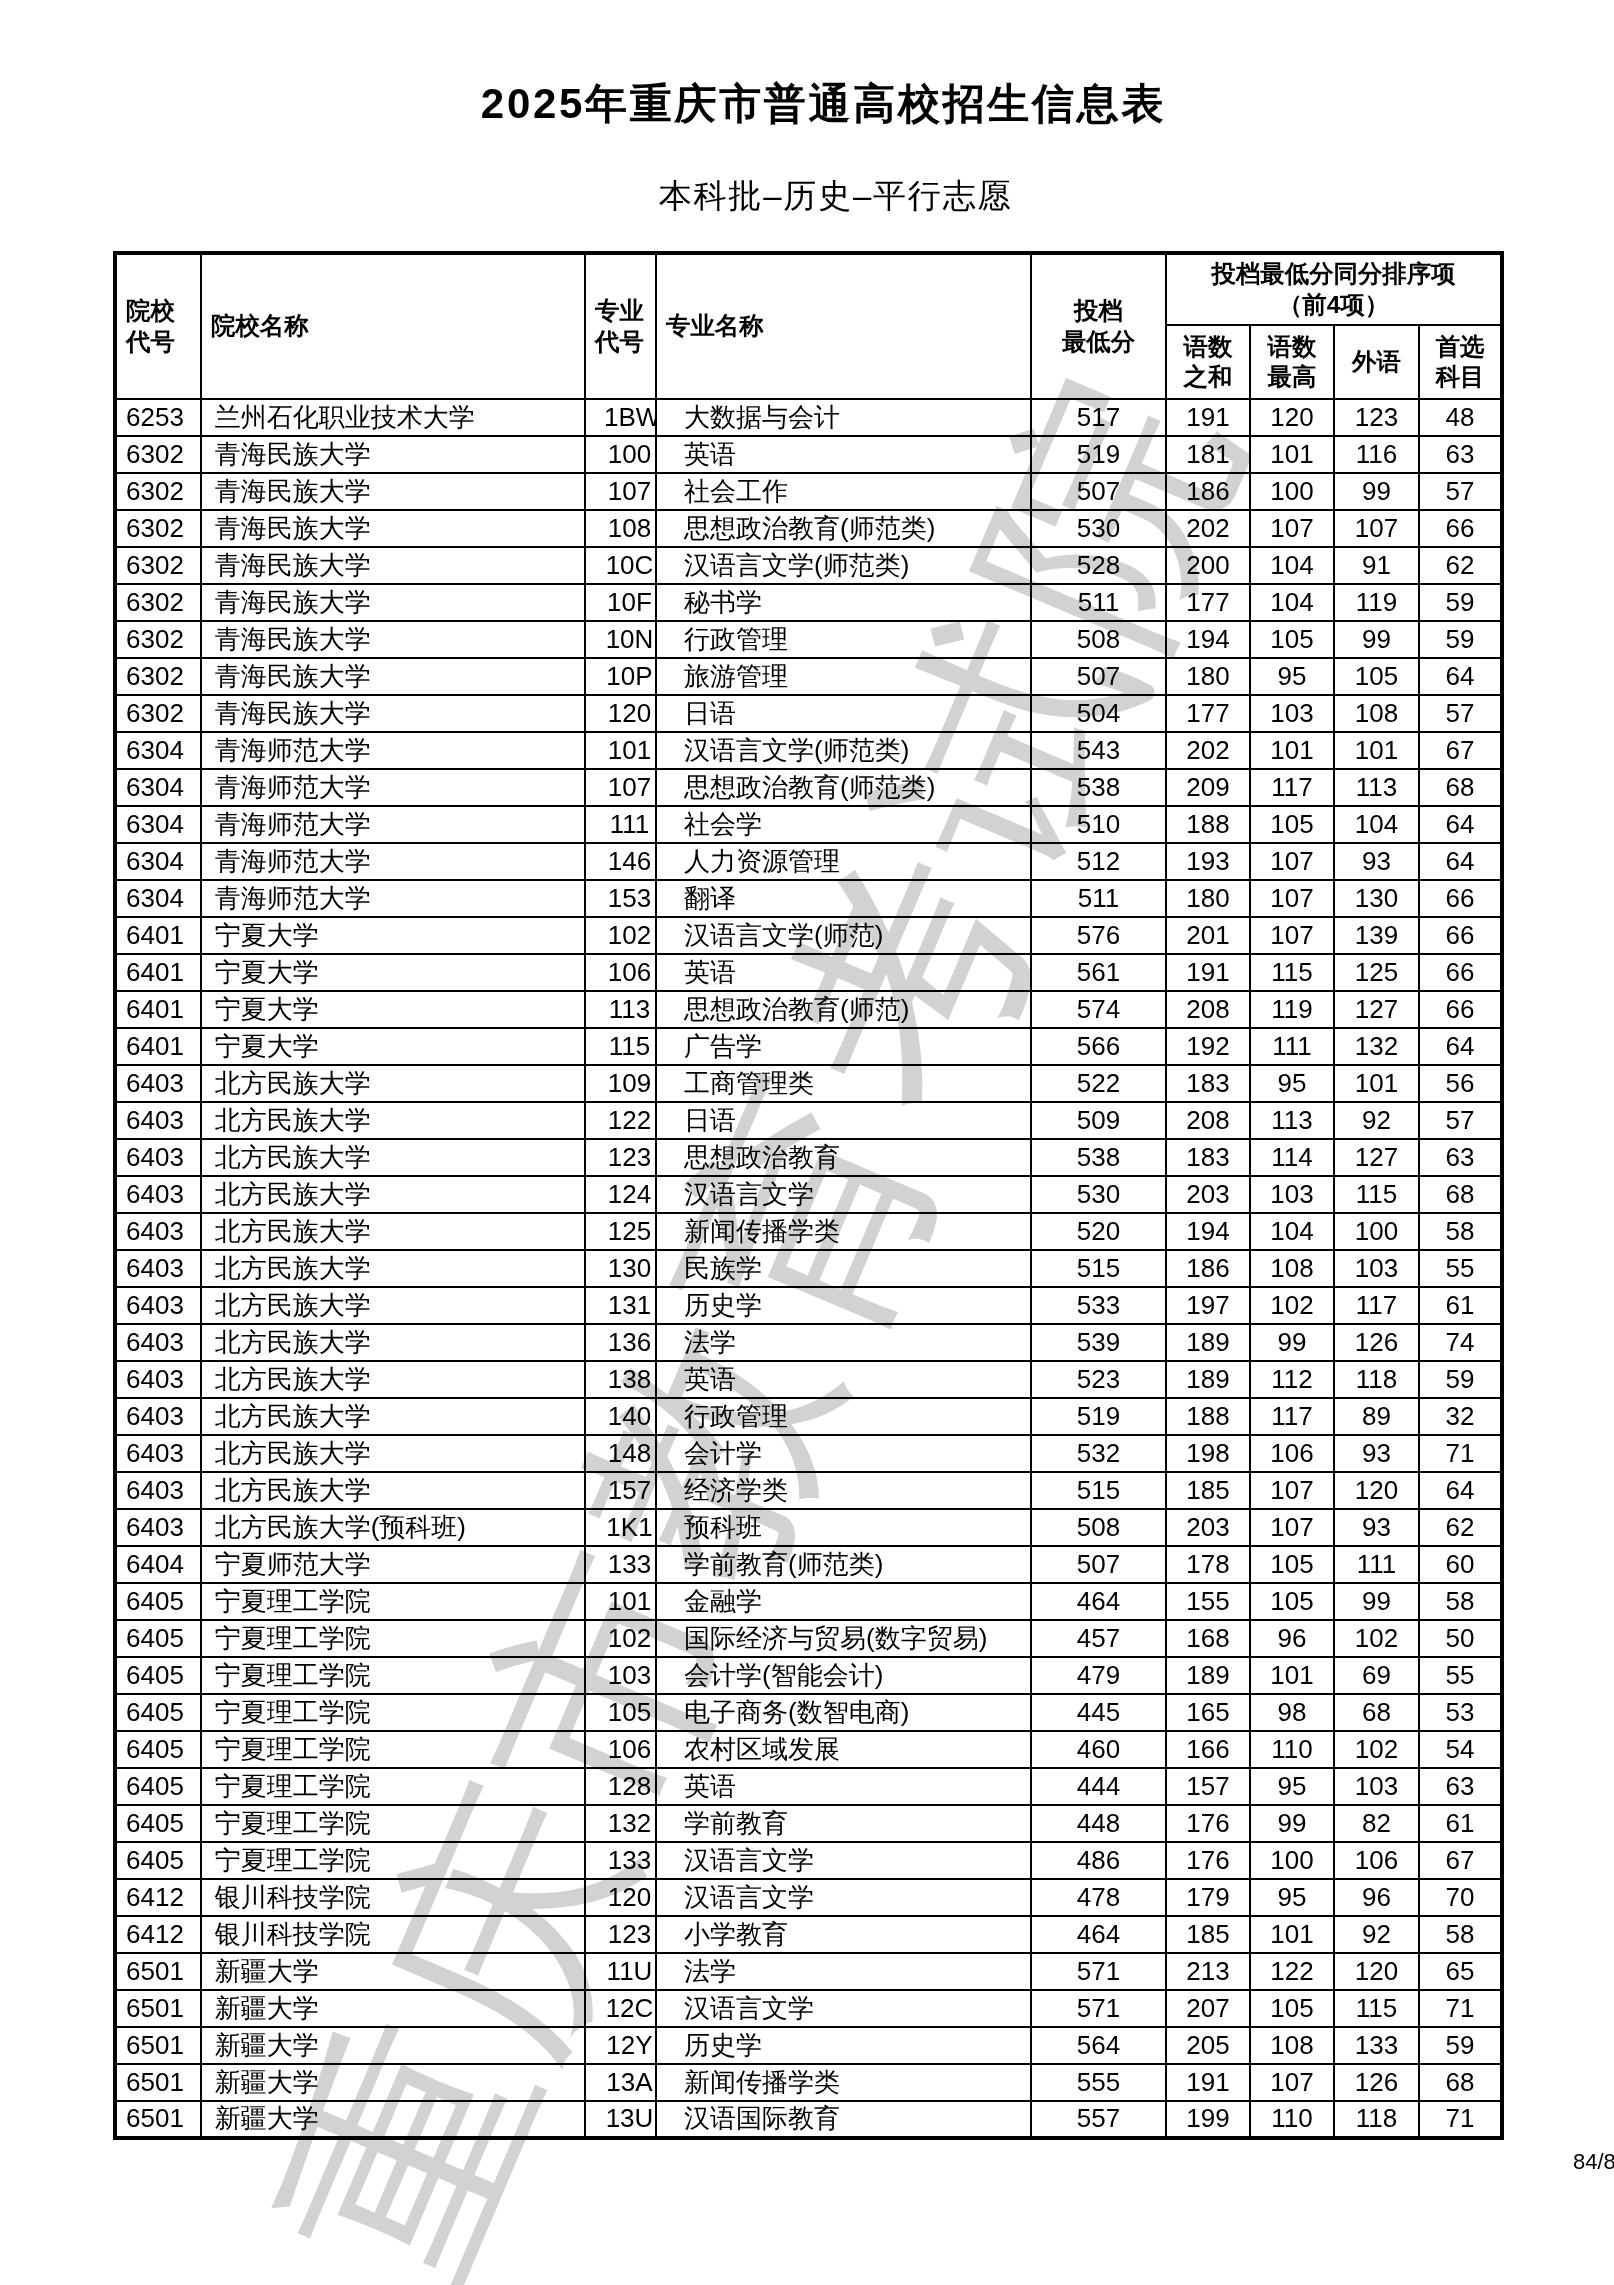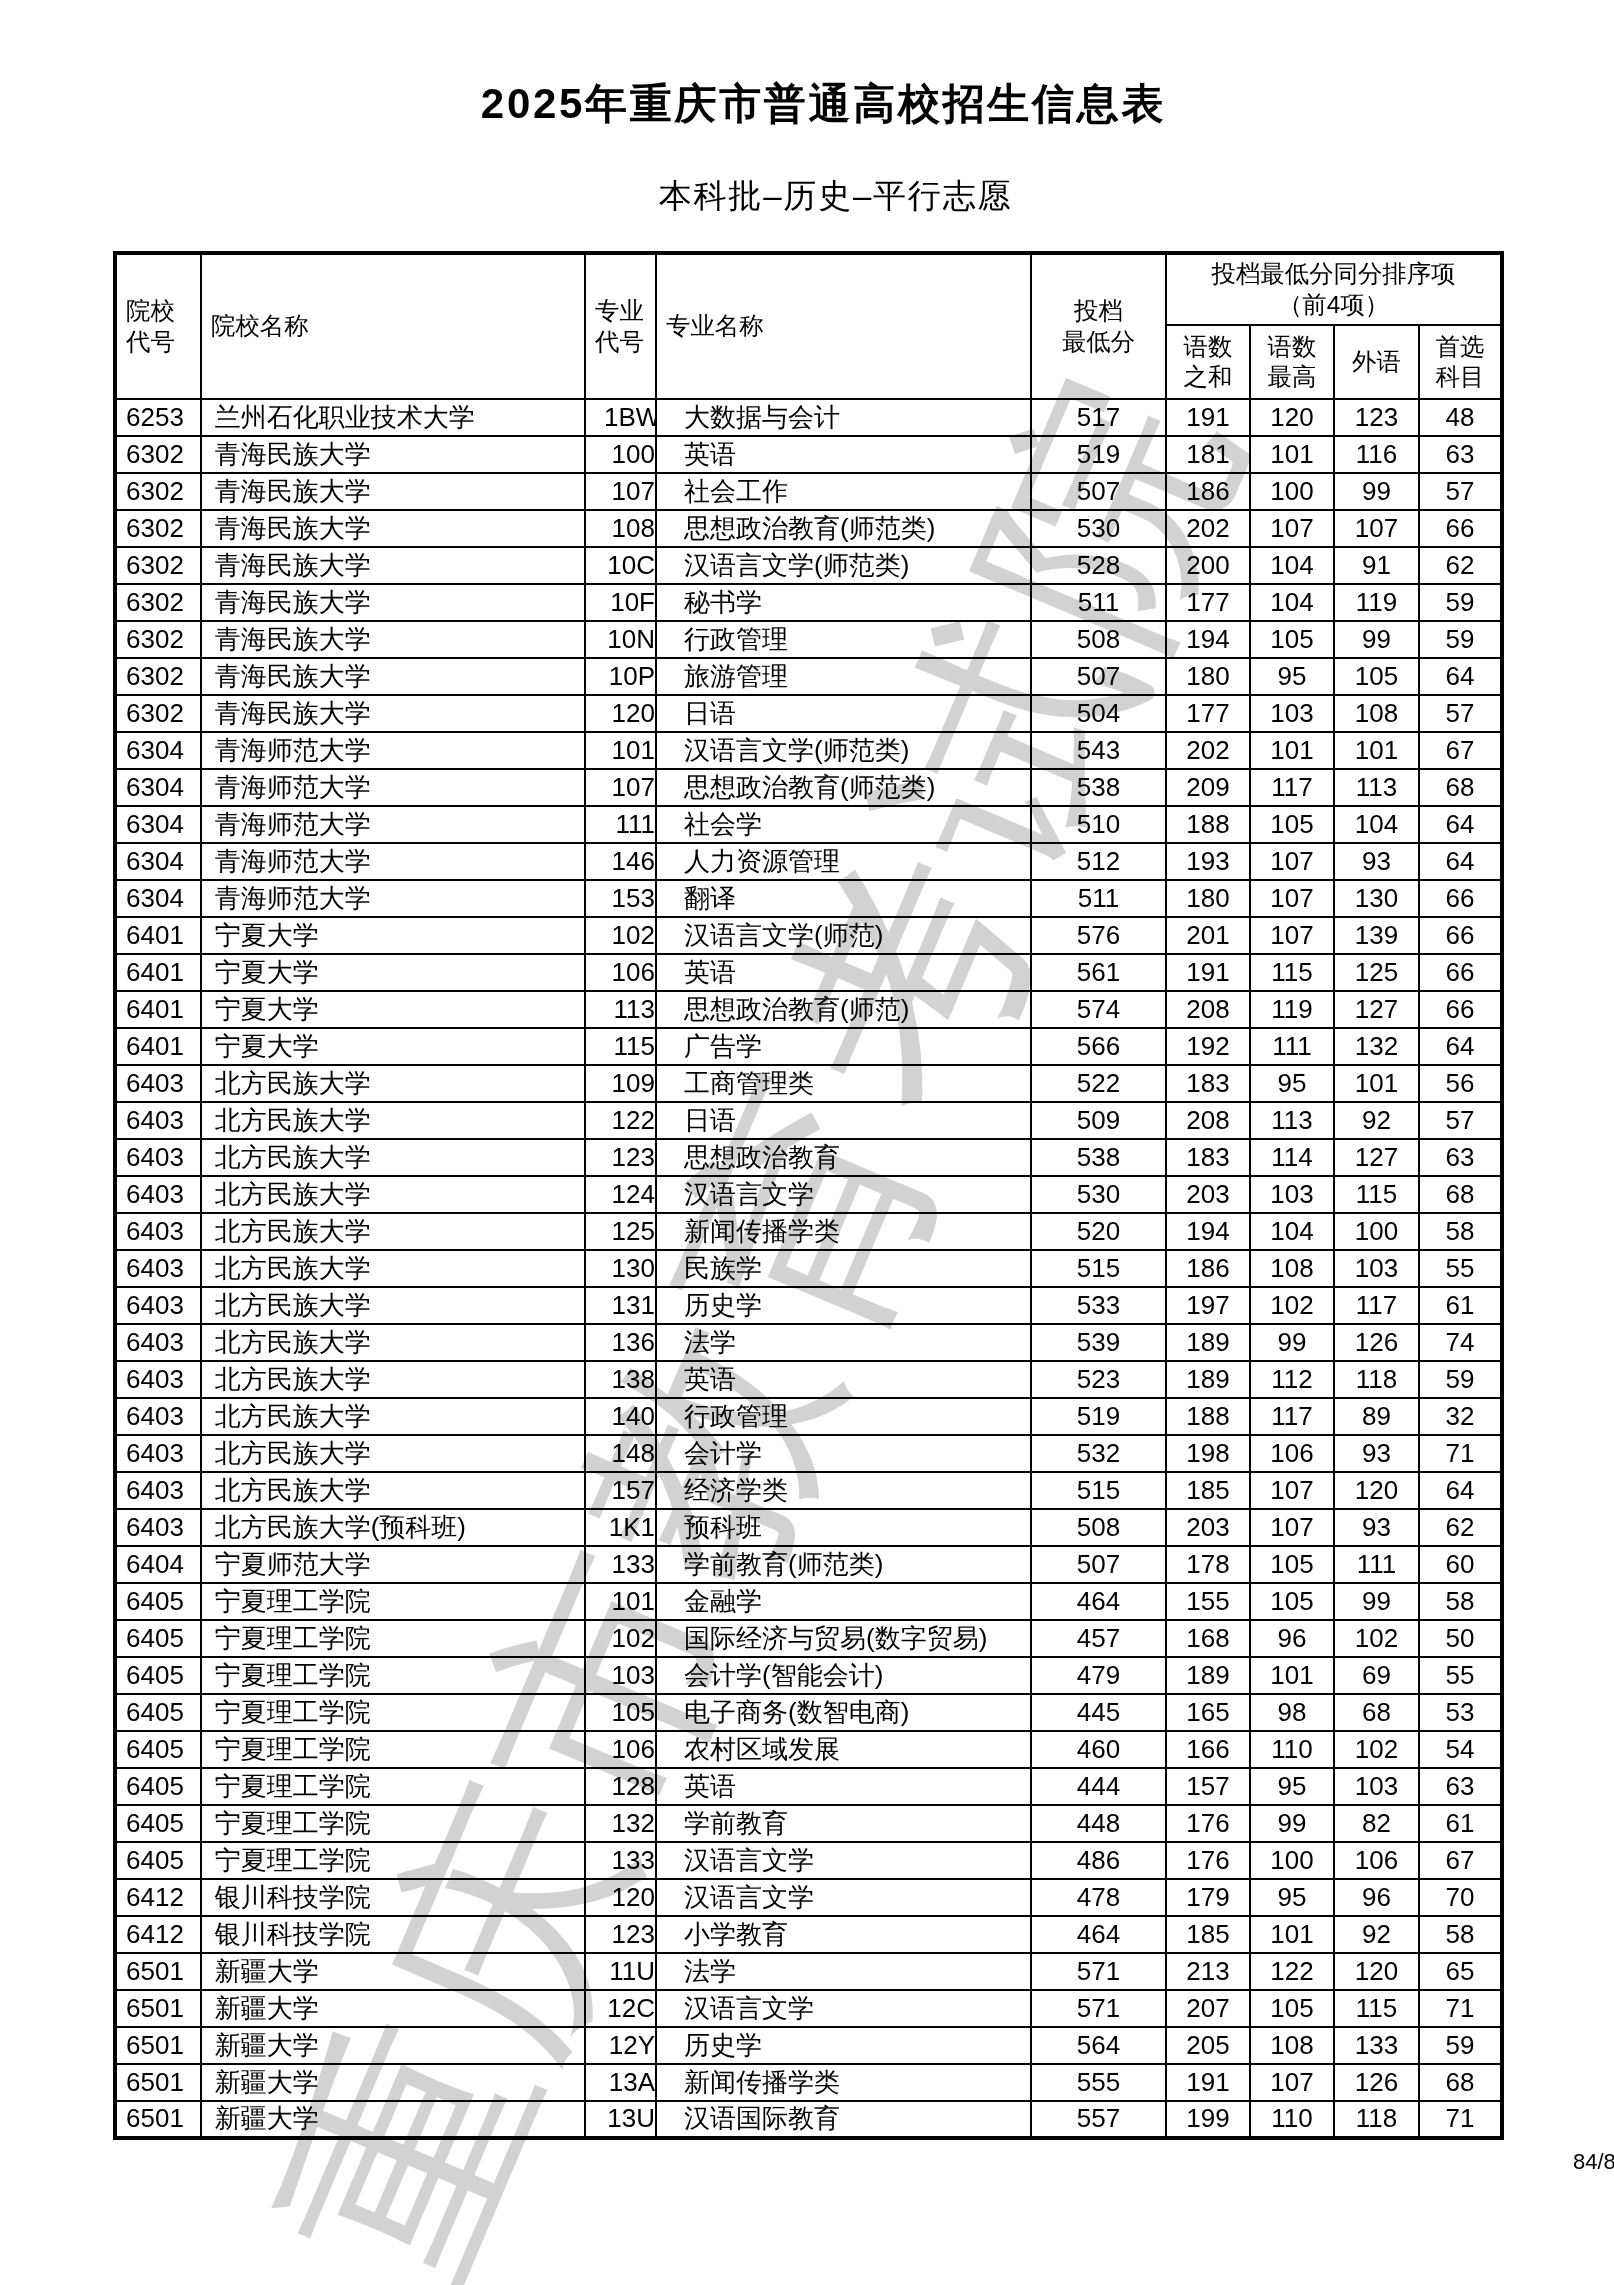--- a/index.html
+++ b/index.html
@@ -22,35 +22,35 @@
     letter-spacing:9px;z-index:0;pointer-events:none;
   }
   table.main{
     position:absolute;left:113px;top:251px;width:1389px;
     border-collapse:collapse;table-layout:fixed;z-index:1;
     background:transparent;
   }
   table.main,table.main th,table.main td{border:2.7px solid #000;}
   table.main{border-width:4.5px;}
   th{
-    font-weight:normal;white-space:pre-line;text-align:center;
+    font-weight:bold;white-space:pre-line;text-align:center;
     vertical-align:middle;font-size:24.4px;line-height:1.25;padding:0;
     background:transparent;
   }
   td{
     font-size:26px;vertical-align:middle;line-height:1.05;padding:0;
     background:transparent;overflow:hidden;white-space:nowrap;
   }
   tr.group-row{height:72px;}
   tr.sub-row{height:74px;}
   tbody tr{height:37px;}
   .th-left{text-align:left;padding-left:9px;}
   .col0{text-align:left;padding-left:9px;}
   .col1{text-align:left;padding-left:12.7px;}
-  .col2{text-align:right;padding-left:18px;}
+  .col2{text-align:center;padding-left:18px;}
   .col3{text-align:left;padding-left:27px;}
   .col4,.col5,.col6,.col7,.col8{text-align:center;}
   .page-number{
     position:absolute;top:2149px;left:13px;width:100%;text-align:right;
     font-size:22px;z-index:1;
   }
 </style>
 </head>
 <body>
 

